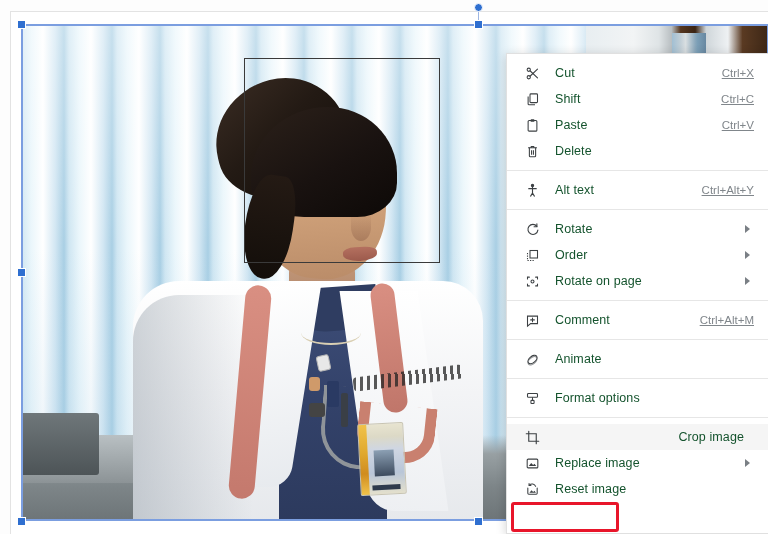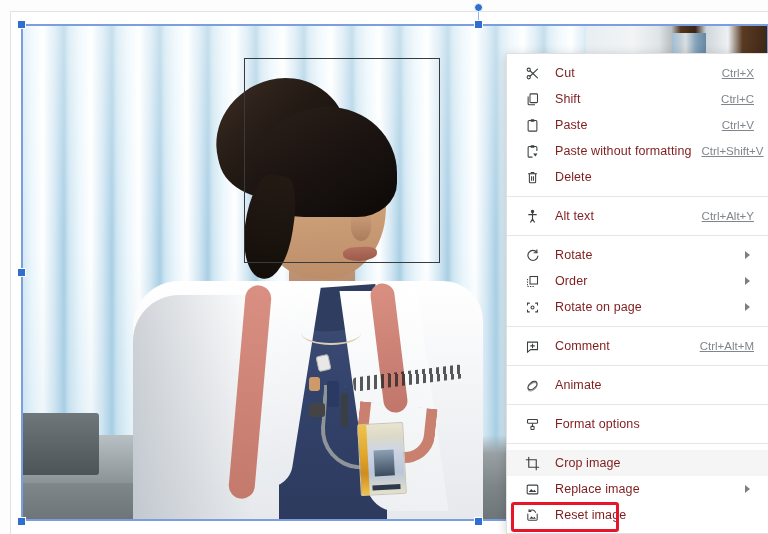--- a/index.html
+++ b/index.html
@@ -261,33 +261,33 @@
   }
   .mi{
     position:relative;display:flex;align-items:center;height:26px;
     padding:0 14px 0 16px;cursor:default;
   }
   .mi .ico{
     width:18px;height:18px;flex:0 0 18px;margin-right:14px;
     display:flex;align-items:center;justify-content:center;color:#3c4043;
   }
   .mi .lbl{
-    flex:1 1 auto;font-size:12.5px;color:#7f1d1d;letter-spacing:.1px;
+    flex:1 1 auto;font-size:12.5px;color:#14532d;letter-spacing:.1px;
     white-space:nowrap;
   }
   .mi .acc{
     font-size:11.5px;color:#80868b;white-space:nowrap;padding-left:10px;text-decoration:underline;
   }
   .mi .arw{
     width:0;height:0;border-left:5px solid #7a7f85;
     border-top:4px solid transparent;border-bottom:4px solid transparent;
     margin-left:10px;margin-right:4px;
   }
   .sep{height:1px;background:#e6e6e6;margin:6px 0;}
-  .mi-hl{background:#f5f5f5;}
+  .mi-hl{background:#f5f5f5;text-align:right;}
   .hl-box{
     position:absolute;left:4px;top:448px;width:108px;height:30px;
     border:3px solid #e8152a;border-radius:3px;box-sizing:border-box;
     pointer-events:none;
   }
   svg{display:block;}
 </style>
 </head>
 <body>
 
@@ -394,31 +394,20 @@
       <span class="ico">
         <svg width="15" height="15" viewBox="0 0 24 24" fill="none" stroke="#3c4043" stroke-width="1.7">
             <rect x="5" y="4" width="14" height="17" rx="1.6"></rect>
             <rect x="9" y="2" width="6" height="4" rx="1" fill="#3c4043" stroke="none"></rect>
           </svg>
       </span>
       <span class="lbl">Paste</span>
       <span class="acc">Ctrl+V</span>
     </div>
 
-    <div class="mi">
-      <span class="ico">
-        <svg width="15" height="15" viewBox="0 0 24 24" fill="none" stroke="#3c4043" stroke-width="1.7">
-            <path d="M19 11V5.6A1.6 1.6 0 0 0 17.4 4H6.6A1.6 1.6 0 0 0 5 5.6v13.8A1.6 1.6 0 0 0 6.6 21H12"></path>
-            <rect x="9" y="2" width="6" height="4" rx="1" fill="#3c4043" stroke="none"></rect>
-            <path d="M13 15h7l-3.5 5z" fill="#3c4043" stroke="none"></path>
-          </svg>
-      </span>
-      <span class="lbl">Paste without formatting</span>
-      <span class="acc">Ctrl+Shift+V</span>
-    </div>
 
     <div class="mi">
       <span class="ico">
         <svg width="15" height="15" viewBox="0 0 24 24" fill="none" stroke="#3c4043" stroke-width="1.7">
             <path d="M5 6h14"></path>
             <path d="M7 6v13a1.5 1.5 0 0 0 1.5 1.5h7A1.5 1.5 0 0 0 17 19V6"></path>
             <path d="M10 6V4h4v2"></path>
             <path d="M10.5 10v7M13.5 10v7"></path>
           </svg>
       </span>

